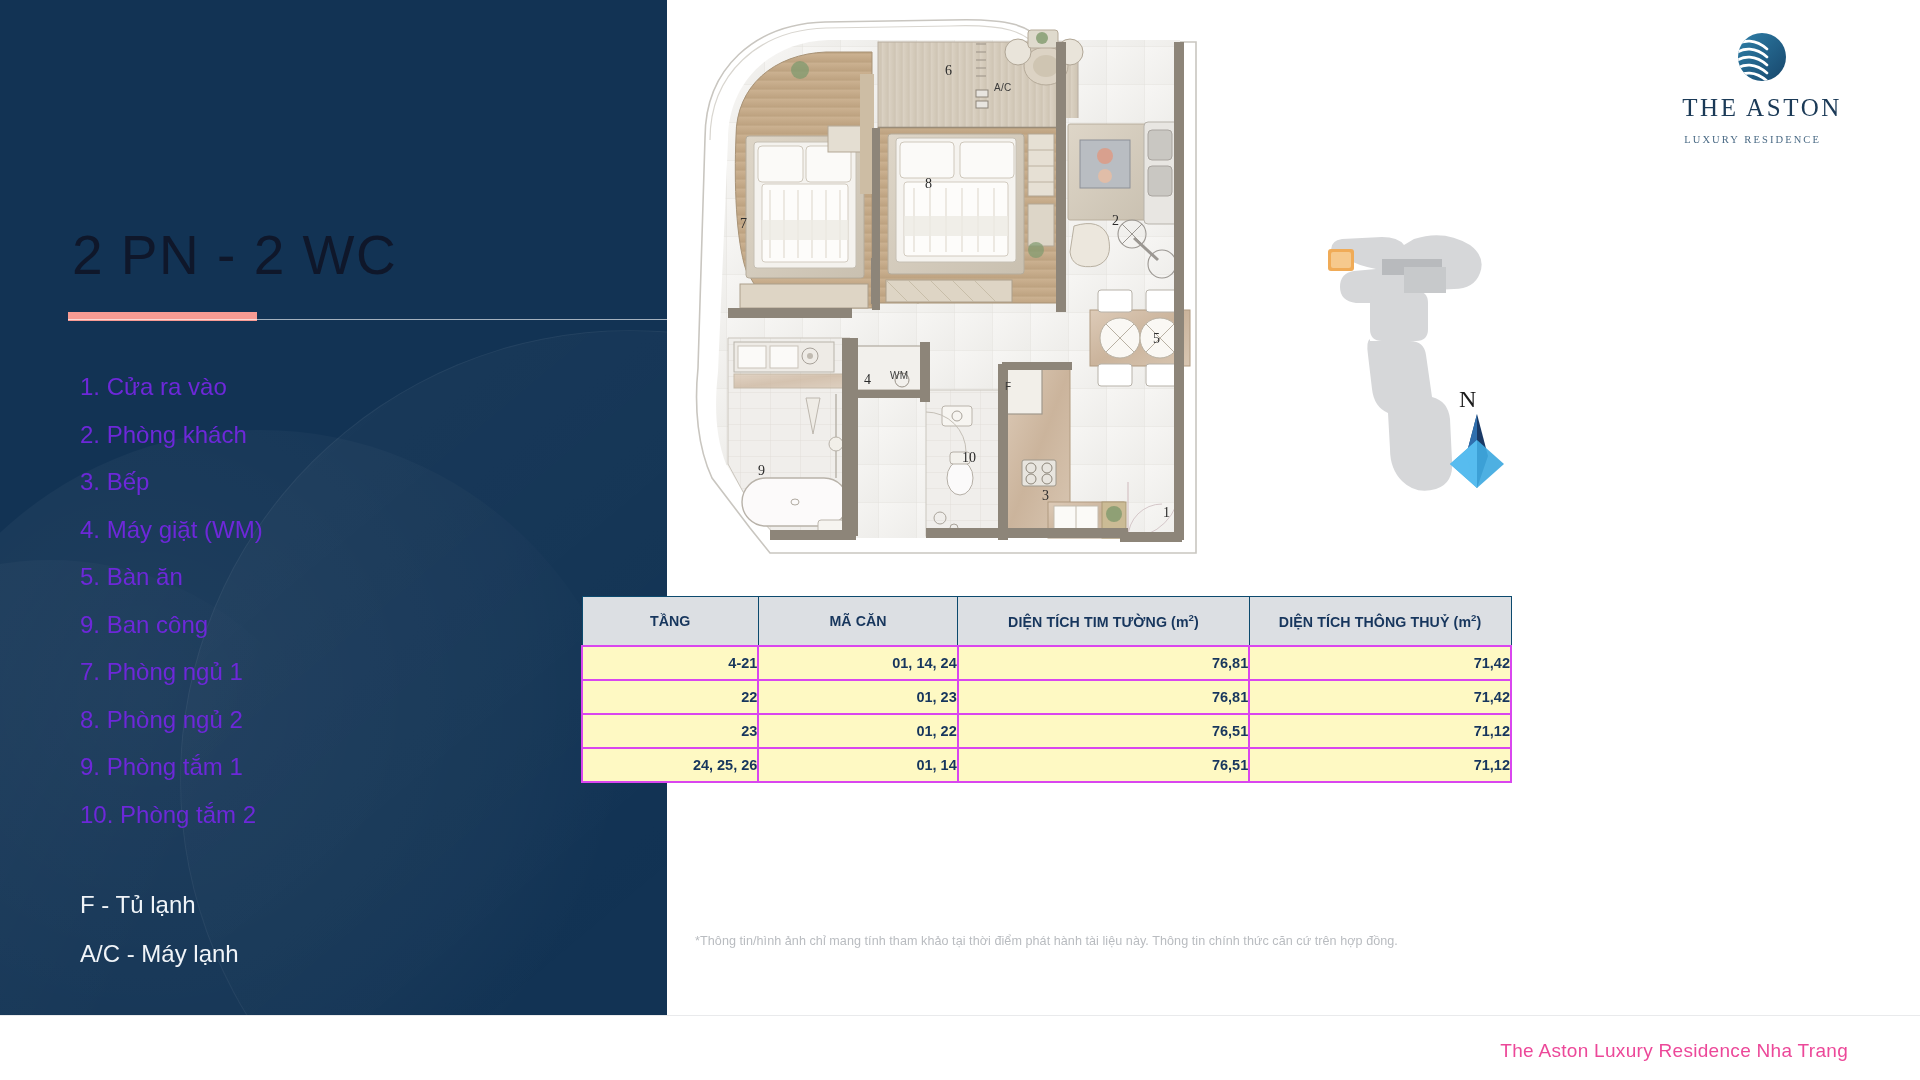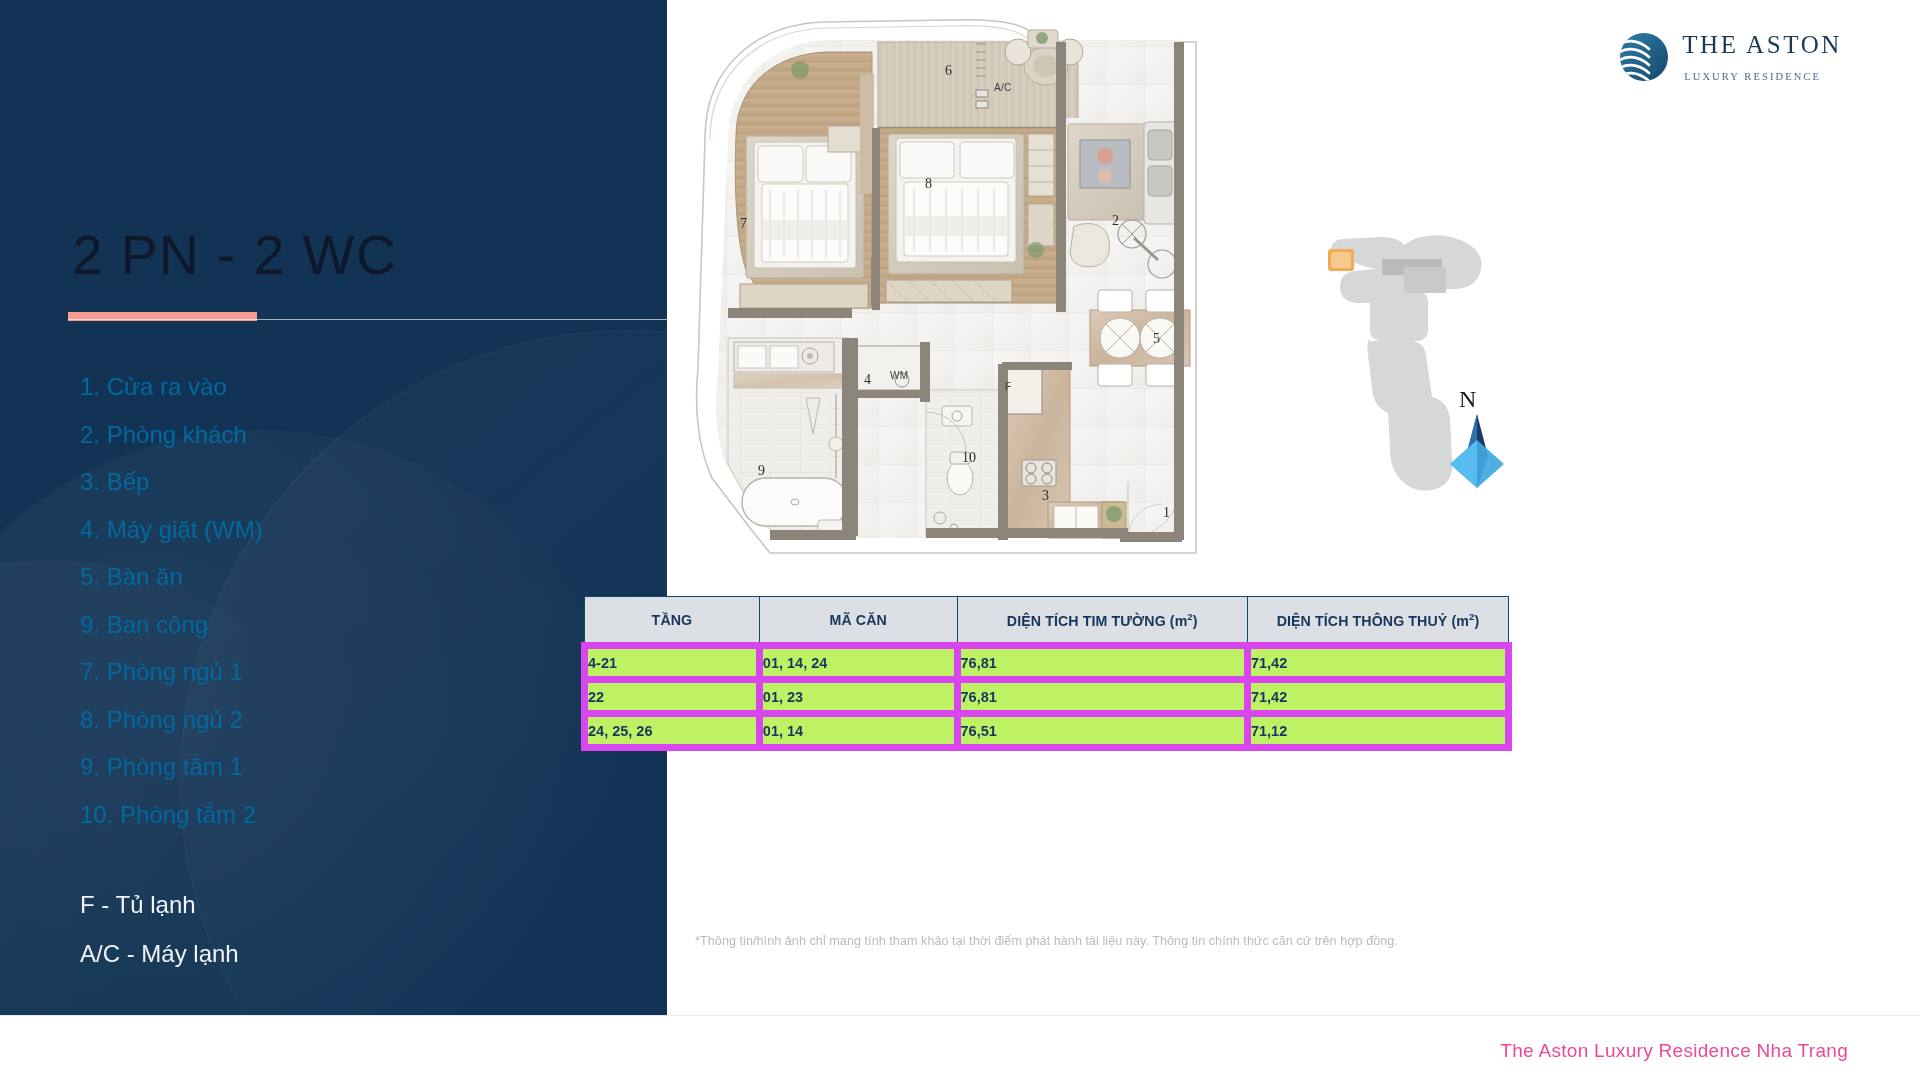--- a/index.html
+++ b/index.html
@@ -48,35 +48,35 @@
   }
   #title-rule-line {
     position:absolute; left:0; top:7px; width:600px; height:1px;
     background:rgba(255,255,255,0.62);
   }
 
   #legend-list {
     position:absolute; left:80px; top:375px; width:480px;
   }
   .legend-item {
-    font-size:24px; color:#0369a1; line-height:1;
+    font-size:24px; color:#6d28d9; line-height:1;
     margin-bottom:23.5px; white-space:nowrap; font-weight:400;
   }
   #legend-notes {
     position:absolute; left:80px; top:893px; width:480px;
   }
   .note-item {
     font-size:24px; color:#f0f4f8; line-height:1;
     margin-bottom:25px; white-space:nowrap; font-weight:400;
   }
 
   
   #logo {
     position:absolute; right:78px; top:32px;
-    display:flex; align-items:center; gap:13px;
+    display:flex; align-items:center; gap:13px;flex-direction:column;
   }
   #logo-mark { width:50px; height:50px; flex:0 0 auto; }
   #logo-text { display:flex; flex-direction:column; }
   #logo-title {
     font-family:"Liberation Serif", serif;
     font-size:25px; letter-spacing:2.6px; color:#1b3a57; line-height:1.05;
   }
   #logo-sub {
     font-family:"Liberation Serif", serif;
     font-size:10.5px; letter-spacing:2.1px; color:#4a6a85;
@@ -117,24 +117,24 @@
     font-weight:bold;
     font-size:14.2px;
     height:49px;
     border:1px solid #0c4a6e;
     letter-spacing:.1px;
     white-space:nowrap;
   }
   #spec-table td {
     color:#17365d;
     font-weight:bold;
-    text-align:left;
+    text-align:right;
     height:34px;
-    border:7px solid #d946ef;
-    background:#bef264;
+    border:2px solid #d946ef;
+    background:#fef9c3;
     font-size:14.5px;
   }
   #spec-table col.c1 { width:177px; }
   #spec-table col.c2 { width:200px; }
   #spec-table col.c3 { width:292px; }
   #spec-table col.c4 { width:262px; }
 
   #table-note {
     position:absolute; left:581px; top:934px; width:931px;
     text-align:center;
@@ -521,20 +521,26 @@
         <td>76,81</td>
         <td>71,42</td>
       </tr>
       <tr>
         <td>22</td>
         <td>01, 23</td>
         <td>76,81</td>
         <td>71,42</td>
       </tr>
       <tr>
+        <td>23</td>
+        <td>01, 22</td>
+        <td>76,51</td>
+        <td>71,12</td>
+      </tr>
+      <tr>
         <td>24, 25, 26</td>
         <td>01, 14</td>
         <td>76,51</td>
         <td>71,12</td>
       </tr>
     </tbody>
 </table>
 
 <div id="table-note">*Thông tin/hình ảnh chỉ mang tính tham khảo tại thời điểm phát hành tài liệu này. Thông tin chính thức căn cứ trên hợp đồng.</div>
 

